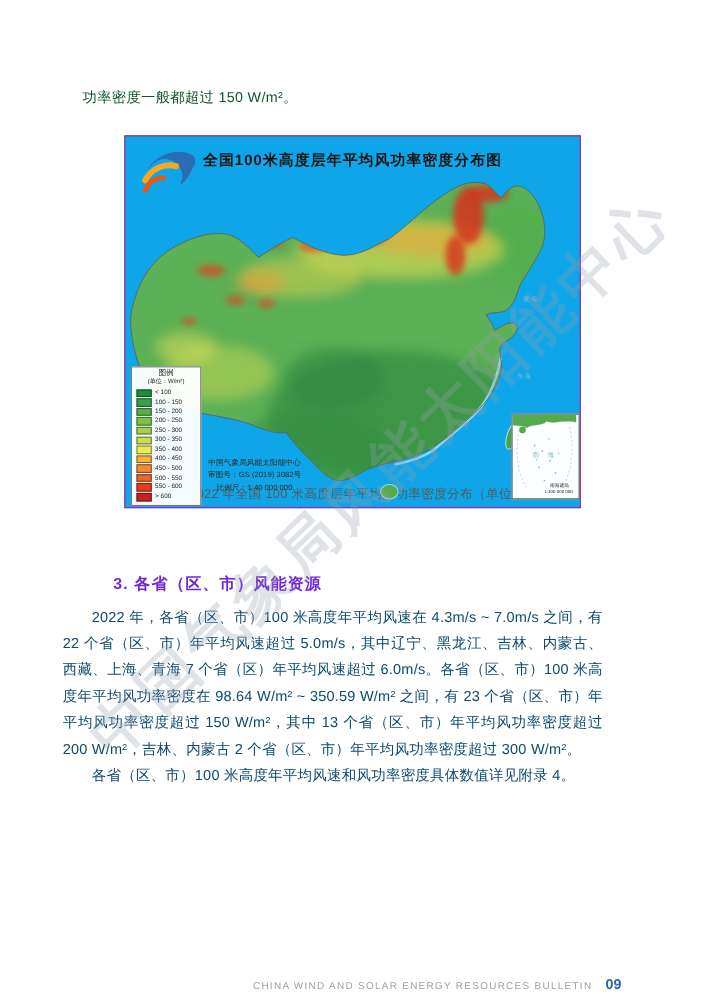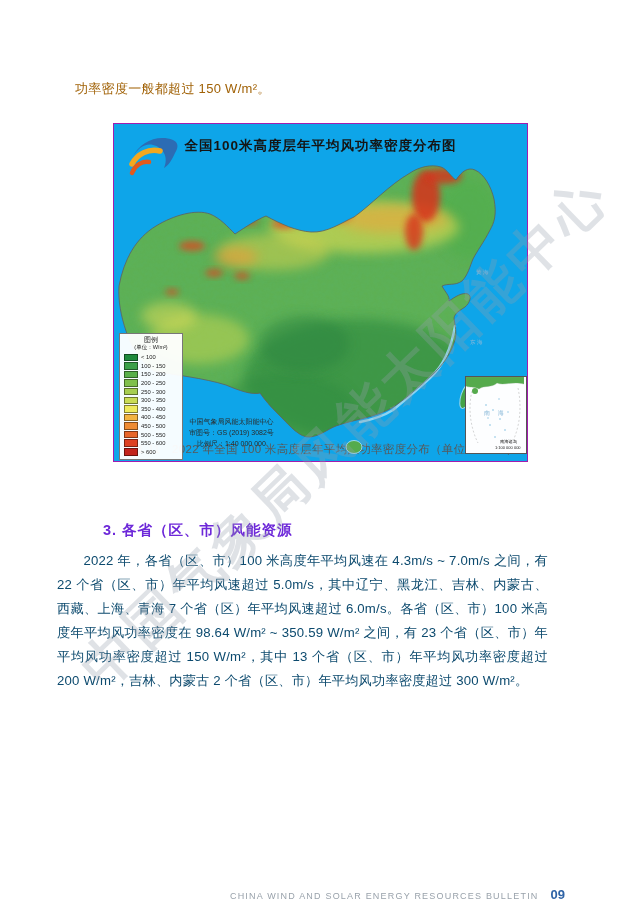--- a/index.html
+++ b/index.html
@@ -2,21 +2,21 @@
 <html><head>
 <meta charset="utf-8">
 <style>
   html,body { margin:0; padding:0; }
   body {
     width:640px; height:905px; background:#ffffff; position:relative; overflow:hidden;
     font-family:"Liberation Sans","DejaVu Sans",sans-serif;
   }
   .intro {
     position:absolute; left:75px; top:80px; width:490px;
-    font-size:13px; color:#a16207; letter-spacing:.3px;
+    font-size:13px; color:#14532d; letter-spacing:.3px;
   }
   
   .figure-box {
     position:absolute; left:113px; top:123px; width:413px; height:337px;
     border:1px solid #a21caf; background:#0ea5e9;
   }
   .map-svg { position:absolute; left:0; top:0; width:413px; height:337px; z-index:1; }
   .fig-title { position:absolute; top:13px; left:0; right:0; text-align:center; z-index:2; color:#151515; }
   .fig-title .t1 { font-size:13.5px; font-weight:bold; letter-spacing:1px; }
   .fig-title .t2 { font-size:12.5px; font-weight:bold; margin-top:7px; }
@@ -223,20 +223,21 @@
     </svg>
   </div>
 </div>
 
 <div class="caption">图 1.11　2022 年全国 100 米高度层年平均风功率密度分布（单位：W/m²）</div>
 
 <div class="heading">3. 各省（区、市）风能资源</div>
 
 <div class="bodytext">
   <p>2022 年，各省（区、市）100 米高度年平均风速在 4.3m/s ~ 7.0m/s 之间，有 22 个省（区、市）年平均风速超过 5.0m/s，其中辽宁、黑龙江、吉林、内蒙古、西藏、上海、青海 7 个省（区）年平均风速超过 6.0m/s。各省（区、市）100 米高度年平均风功率密度在 98.64 W/m² ~ 350.59 W/m² 之间，有 23 个省（区、市）年平均风功率密度超过 150 W/m²，其中 13 个省（区、市）年平均风功率密度超过 200 W/m²，吉林、内蒙古 2 个省（区、市）年平均风功率密度超过 300 W/m²。</p>
+  <p>各省（区、市）100 米高度年平均风速和风功率密度具体数值详见附录 4。</p>
 </div>
 
 <div class="footer">
   <span class="footer-text">CHINA WIND AND SOLAR ENERGY RESOURCES BULLETIN</span>
   <span class="footer-num">09</span>
 </div>
 
 <div class="watermark">中国气象局风能太阳能中心</div>
 
 </body></html>

